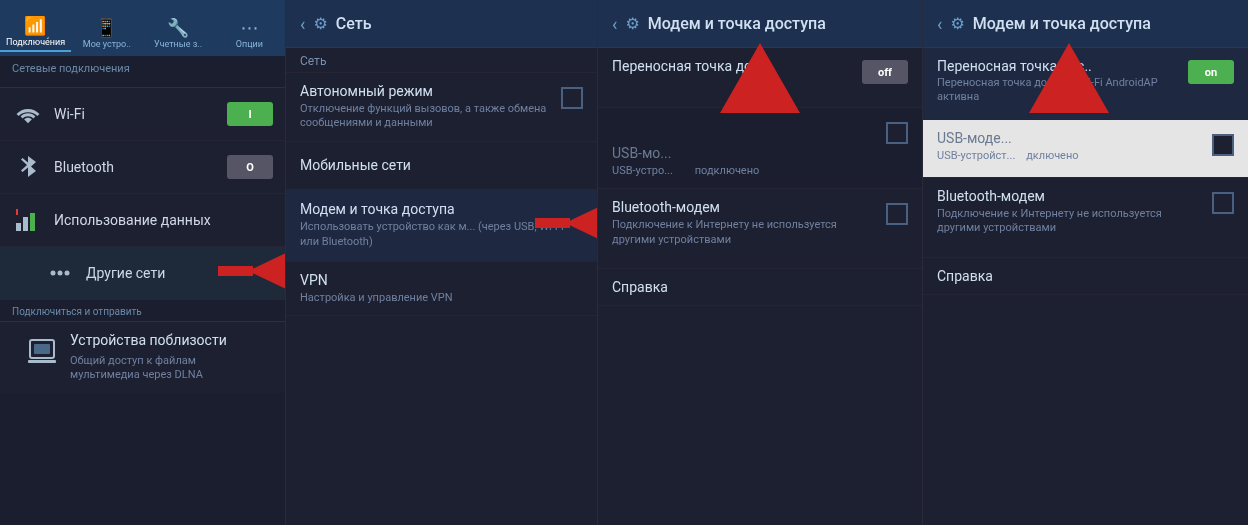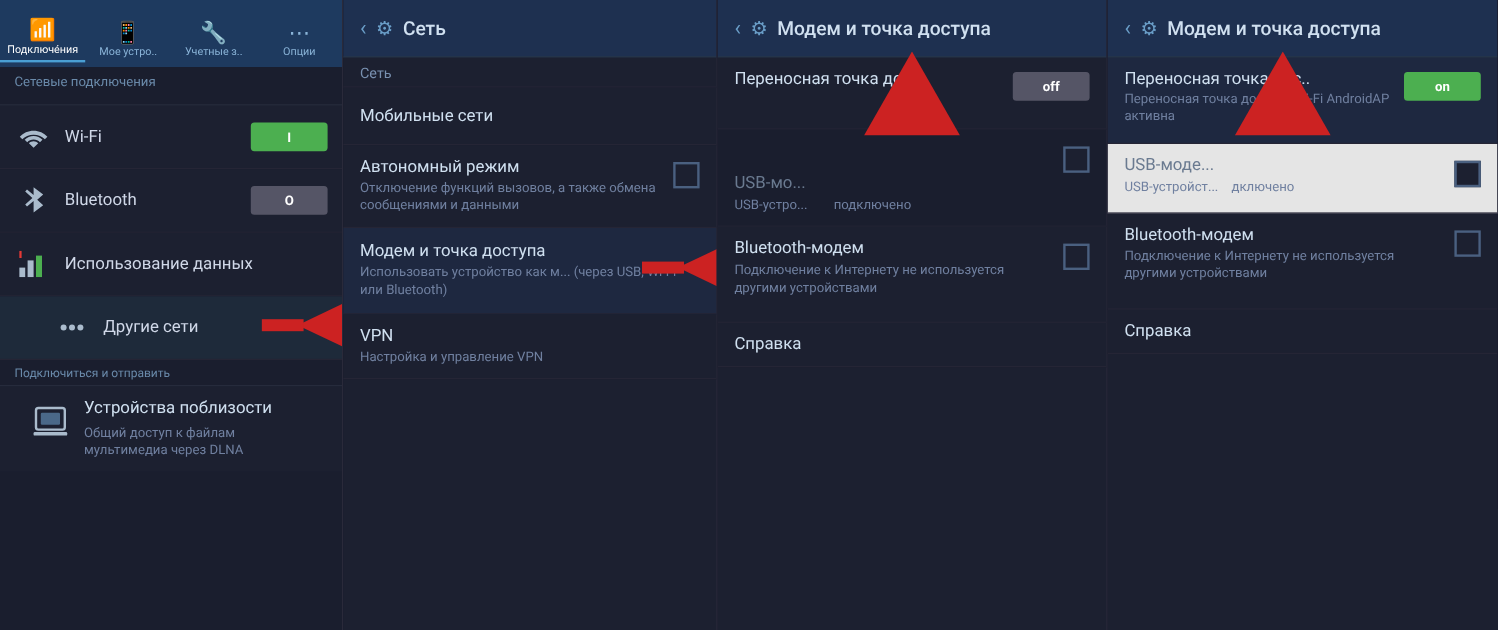--- a/index.html
+++ b/index.html
@@ -100,21 +100,21 @@
       flex-shrink: 0;
     }
     .menu-text {
       flex: 1;
       color: #d0d8e8;
       font-size: 14px;
     }
 
     
     .toggle {
-      width: 64px;
+      width: 46px;
       height: 24px;
       border-radius: 3px;
       display: flex;
       align-items: center;
       justify-content: center;
       font-size: 11px;
       font-weight: bold;
       color: white;
       flex-shrink: 0;
     }
@@ -403,30 +403,30 @@
 </div>
 
 <div class="panel panel-2">
   <div class="panel-header">
     <span class="back-arrow">‹</span>
     <span class="panel-title-icon">⚙</span>
     <span class="panel-title-text">Сеть</span>
   </div>
   <div class="subheader-label">Сеть</div>
 
-  <div class="net-item">
-    <div class="net-item-title">Мобильные сети</div>
-  </div>
-
   <div class="net-item" style="flex-direction:row; align-items:flex-start;">
     <div style="flex:1;">
       <div class="net-item-title">Автономный режим</div>
       <div class="net-item-sub">Отключение функций вызовов, а также обмена сообщениями и данными</div>
     </div>
     <div class="checkbox"></div>
+  </div>
+
+  <div class="net-item">
+    <div class="net-item-title">Мобильные сети</div>
   </div>
 
   <div class="net-item" style="position:relative; background:#1e2840; min-height:72px;">
     <div class="net-item-title">Модем и точка доступа</div>
     <div class="net-item-sub">Использовать устройство как м... (через USB, Wi-Fi или Bluetooth)</div>
 
     <div style="position:absolute; right:-10px; top:50%; transform:translateY(-50%); z-index:30; pointer-events:none;">
       <svg width="72" height="44" viewBox="0 0 72 44">
         <polygon points="30,22 72,2 72,42" fill="#cc2222"></polygon>
         <rect x="0" y="17" width="35" height="10" fill="#cc2222"></rect>

